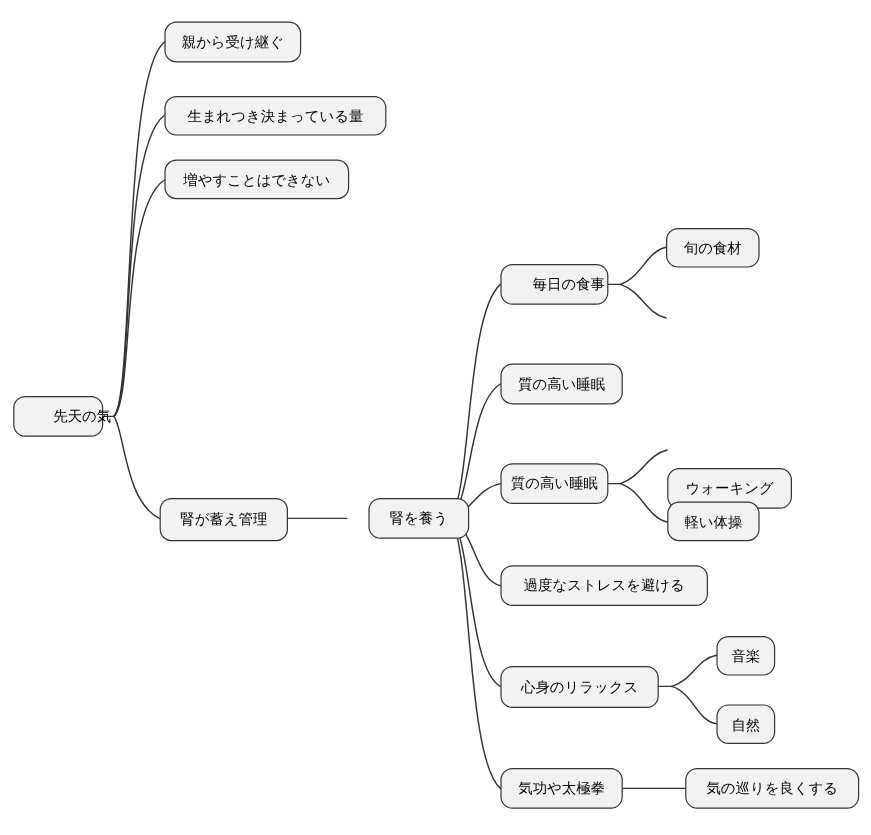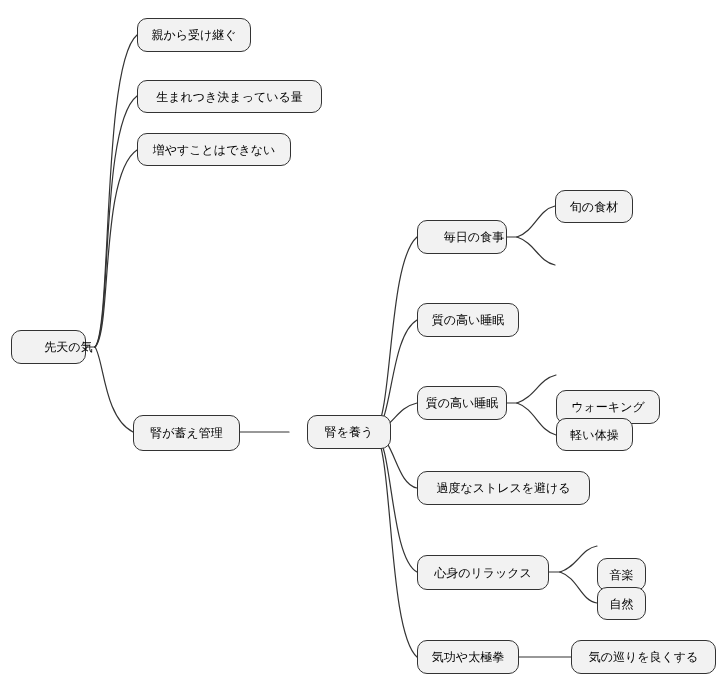--- a/index.html
+++ b/index.html
@@ -104,21 +104,21 @@
   <div class="node" style="left:417px; top:386px; width:90px; height:34px;">質の高い睡眠</div>
 
   <div class="node" style="left:556px; top:358px; width:104px; height:34px;margin-top:32px;">ウォーキング</div>
 
   <div class="node" style="left:556px; top:418px; width:77px; height:33px;text-align:right;">軽い体操</div>
 
   <div class="node" style="left:417px; top:471px; width:173px; height:34px;">過度なストレスを避ける</div>
 
   <div class="node" style="left:417px; top:555px; width:132px; height:35px;">心身のリラックス</div>
 
-  <div class="node" style="left:597px; top:558px; width:49px; height:33px;">音楽</div>
+  <div class="node" style="left:597px; top:530px; width:49px; height:33px;">音楽</div>
 
   <div class="node" style="left:597px; top:587px; width:49px; height:33px;">自然</div>
 
   <div class="node" style="left:417px; top:640px; width:102px; height:34px;">気功や太極拳</div>
 
   <div class="node" style="left:571px; top:640px; width:145px; height:34px;">気の巡りを良くする</div>
 
 </div>
 
 </body></html>

